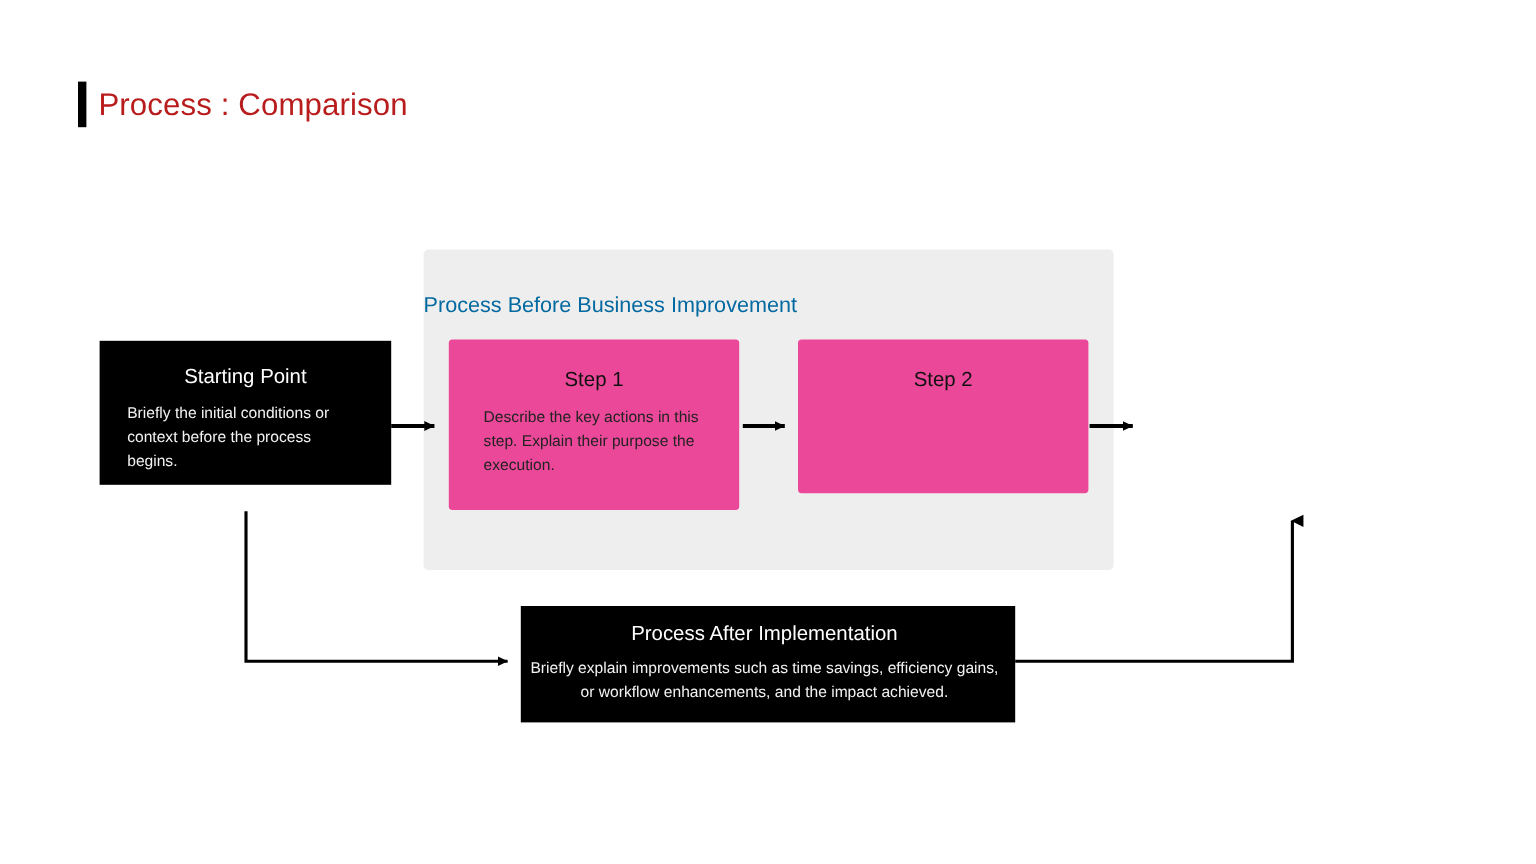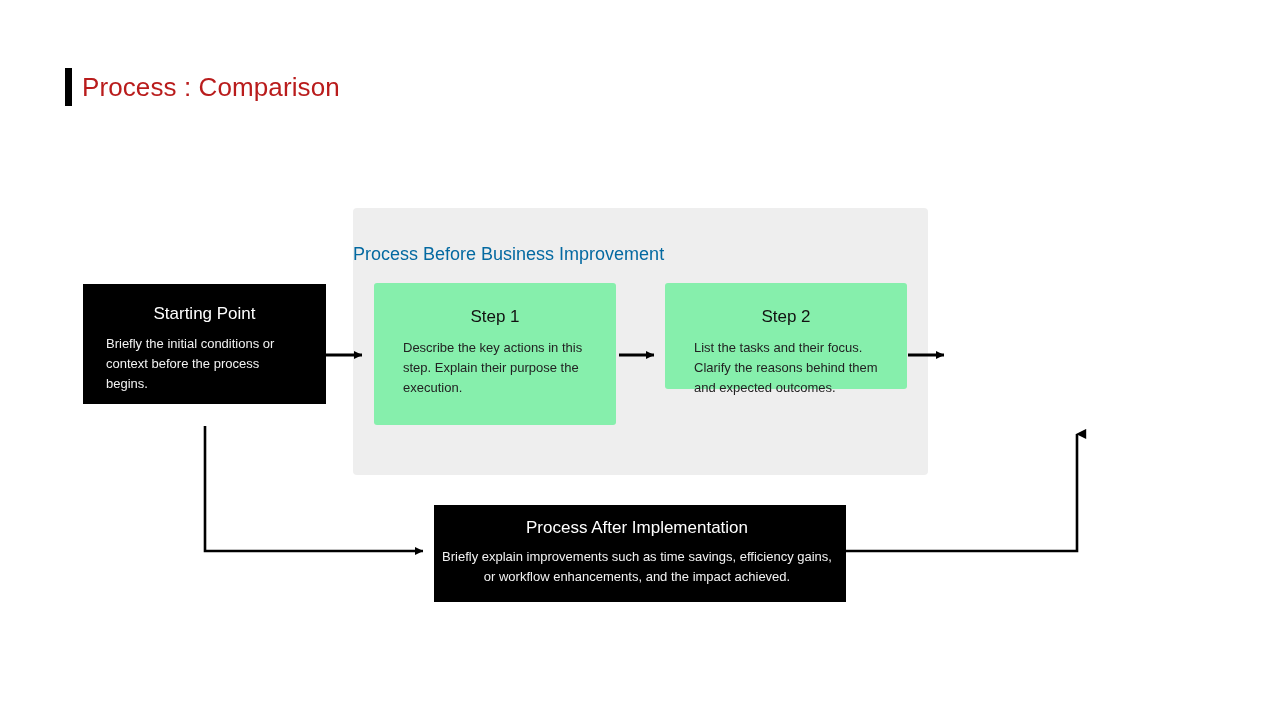--- a/index.html
+++ b/index.html
@@ -82,21 +82,21 @@
   
   .node {
     position: absolute;
     box-sizing: border-box;
   }
   .node-dark {
     background: #000000;
     color: #ffffff;
   }
   .node-light {
-    background: #86efac;
+    background: #ec4899;
     color: #111111;
     border-radius: 3px;
   }
   .node-title {
     text-align: center;
     font-size: 17px;
     font-weight: 400;
     line-height: 1.2;
   }
   .node-body {
@@ -125,21 +125,21 @@
     height: 142px;
     padding: 24px 29px 0 29px;
   }
   #node-step1 .node-title { margin-bottom: 11px; }
 
   
   #node-step2 {
     left: 665px;
     top: 283px;
     width: 242px;
-    height: 106px;
+    height: 128px;
     padding: 24px 29px 0 29px;
   }
   #node-step2 .node-title { margin-bottom: 11px; }
 
   
   #node-outcome {
     left: 955px;
     top: 284px;
     width: 243px;
     height: 142px;
@@ -215,21 +215,20 @@
     <div class="node-body">Briefly the initial conditions or context before the process begins.</div>
   </div>
 
   <div id="node-step1" class="node node-light">
     <div class="node-title">Step 1</div>
     <div class="node-body">Describe the key actions in this step. Explain their purpose the execution.</div>
   </div>
 
   <div id="node-step2" class="node node-light">
     <div class="node-title">Step 2</div>
-    <div class="node-body">List the tasks and their focus. Clarify the reasons behind them and expected outcomes.</div>
   </div>
 
 
   <div id="node-after" class="node node-dark">
     <div class="node-title">Process After Implementation</div>
     <div class="node-body">Briefly explain improvements such as time savings, efficiency gains, or workflow enhancements, and the impact achieved.</div>
   </div>
 
 </div>
 

